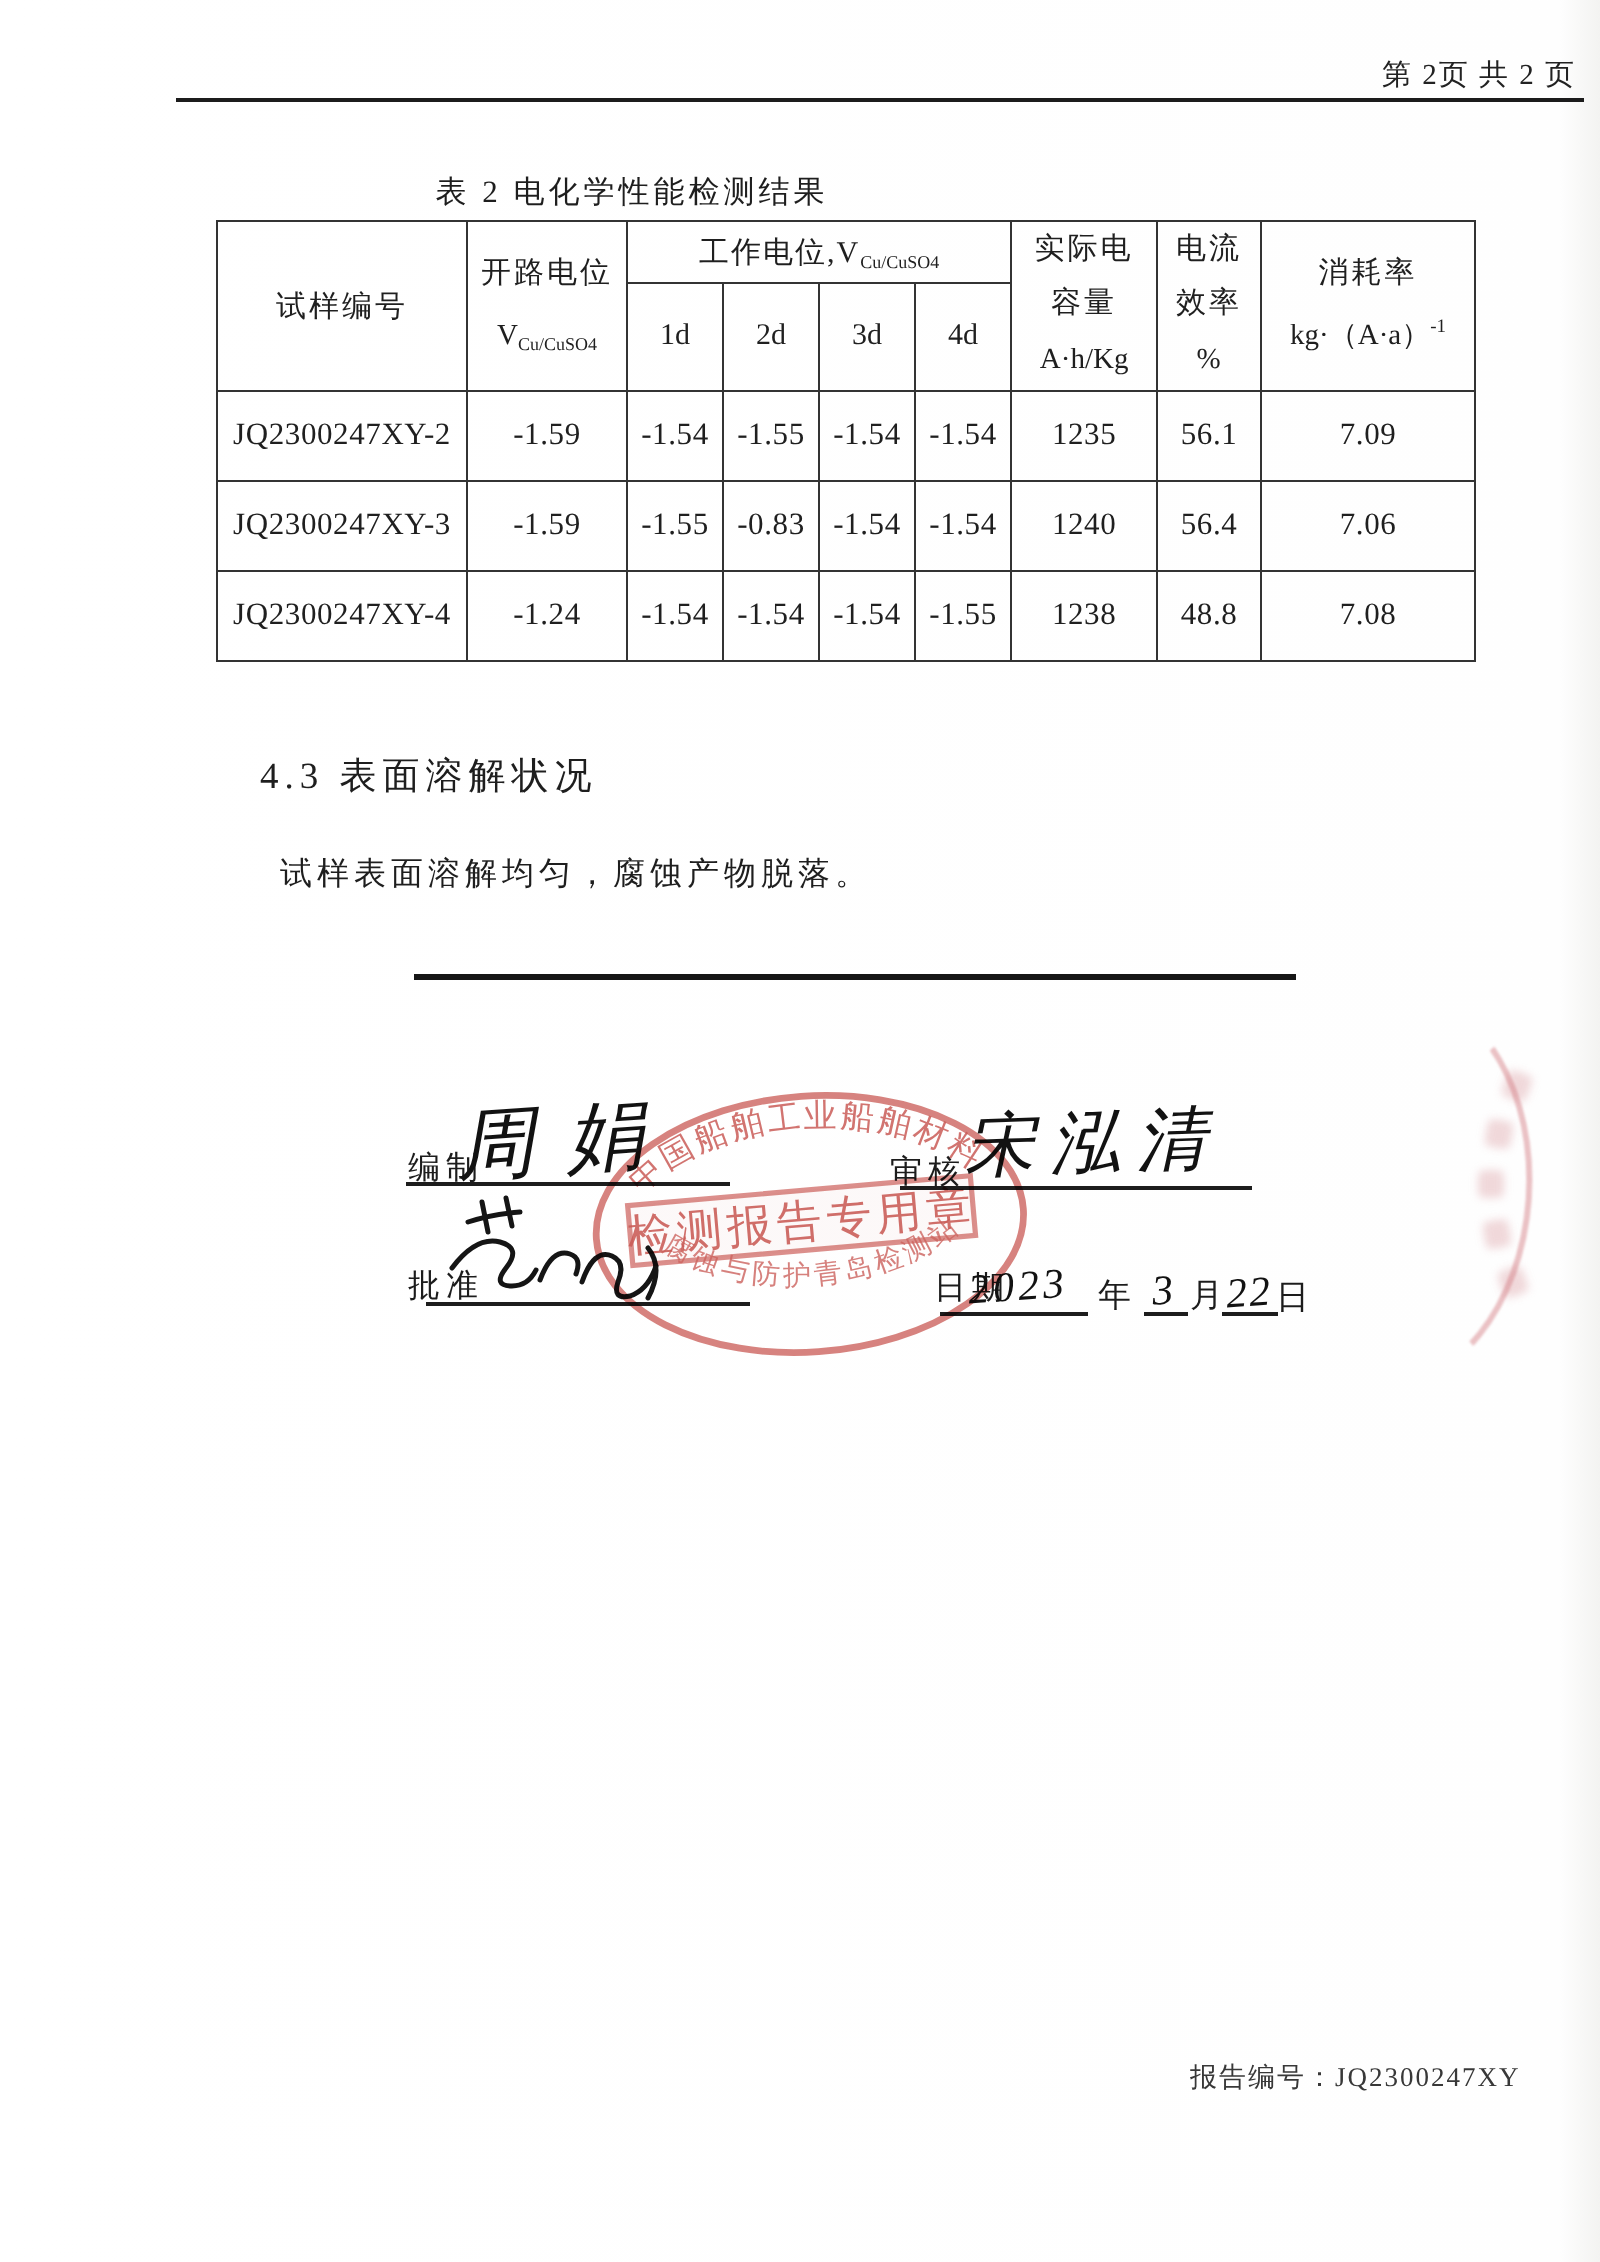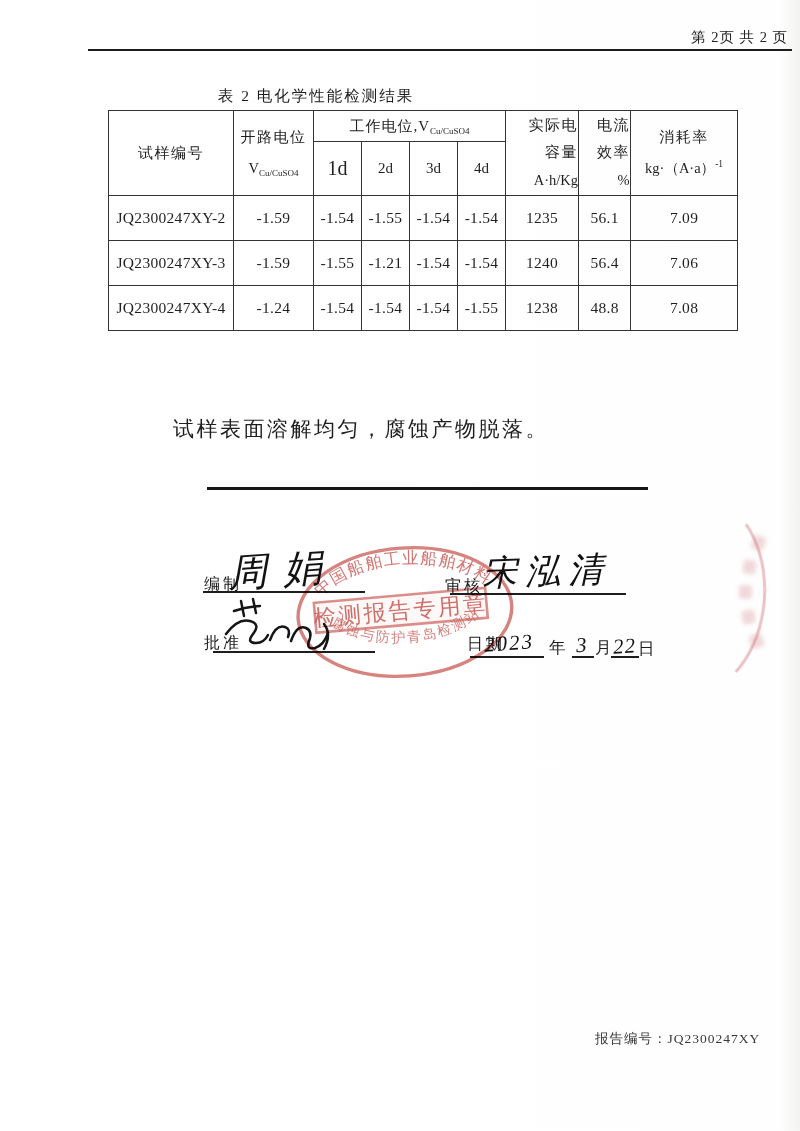--- a/index.html
+++ b/index.html
@@ -26,28 +26,28 @@
 
   
   .tbl-wrap { top: 110px; left: 108px; }
   table { border-collapse: collapse; table-layout: fixed; width: 629px; }
   td, th { border: 1.2px solid #333; font-weight: normal; text-align: center; vertical-align: middle; color: #1f1f1f; }
   th.cjk, td.cjk { font-size: 15px; letter-spacing: 1.5px; }
   .hrow1 { height: 31px; }
   .hrow2 { height: 54px; }
   .drow  { height: 45px; font-size: 15.5px; letter-spacing: 0.3px; font-family: Liberation Serif, serif; }
   .lh2 { line-height: 2.05; }
-  .lh18 { line-height: 1.82; text-align: right; }
+  .lh18 { line-height: 1.82; }
   sub.chem { font-size: 9px; letter-spacing: 0; vertical-align: -3px; }
   sup.neg { font-size: 9.5px; letter-spacing: 0; vertical-align: 6px; }
   .unit { font-size: 14.5px; letter-spacing: 0.5px; }
 
   
   .h43 { top: 375px; left: 130px; font-size: 18.5px; letter-spacing: 3px; color: #1e1e1e; }
-  .p43 { top: 415px; left: 140px; font-size: 21px; letter-spacing: 2.5px; color: #1e1e1e; margin-left: 33px; }
+  .p43 { top: 427px; left: 140px; font-size: 16px; letter-spacing: 2.5px; color: #1e1e1e; }
 
   
   .end-rule { top: 487px; left: 207px; width: 441px; height: 2.5px; background: #161616; }
 
   
   .sig-label { font-size: 16px; letter-spacing: 3px; color: #1c1c1c; margin-left: 36px; }
   .lbl-prepared { top: 574px; left: 168px; }
   .lbl-reviewed { top: 576px; left: 409px; }
   .lbl-approved { top: 633px; left: 168px; }
   .lbl-date     { top: 634px; left: 431px; }
@@ -125,41 +125,41 @@
           <span>电流</span><br>
           <span>效率</span><br>
           <span class="unit">%</span>
         </th>
         <th class="cjk lh2" rowspan="2">
           <span>消耗率</span><br>
           <span class="unit" style="letter-spacing:0"><span>kg·（A·a）</span><sup class="neg">-1</sup></span>
         </th>
       </tr>
       <tr class="hrow2">
-        <th style="font-size:20px">1d</th>
+        <th style="font-size:15px">1d</th>
         <th style="font-size:15px">2d</th>
         <th style="font-size:15px">3d</th>
         <th style="font-size:15px">4d</th>
       </tr>
       <tr class="drow">
         <td>JQ2300247XY-2</td>
         <td>-1.59</td>
         <td>-1.54</td>
         <td>-1.55</td>
         <td>-1.54</td>
         <td>-1.54</td>
         <td>1235</td>
         <td>56.1</td>
         <td>7.09</td>
       </tr>
       <tr class="drow">
         <td>JQ2300247XY-3</td>
         <td>-1.59</td>
         <td>-1.55</td>
-        <td>-1.21</td>
+        <td>-0.83</td>
         <td>-1.54</td>
         <td>-1.54</td>
         <td>1240</td>
         <td>56.4</td>
         <td>7.06</td>
       </tr>
       <tr class="drow">
         <td>JQ2300247XY-4</td>
         <td>-1.24</td>
         <td>-1.54</td>
@@ -167,20 +167,21 @@
         <td>-1.54</td>
         <td>-1.55</td>
         <td>1238</td>
         <td>48.8</td>
         <td>7.08</td>
       </tr>
     </tbody>
       </table>
   </div>
 
+  <div class="abs h43">4.3 表面溶解状况</div>
   <div class="abs p43">试样表面溶解均匀，腐蚀产物脱落。</div>
 
   <div class="abs end-rule"></div>
 
   <div class="abs sig-label lbl-prepared">编制</div>
   <div class="abs sig-line line-prepared"></div>
   <div class="abs hand name-prepared">周娟</div>
 
   <div class="abs sig-label lbl-reviewed">审核</div>
   <div class="abs sig-line line-reviewed"></div>

